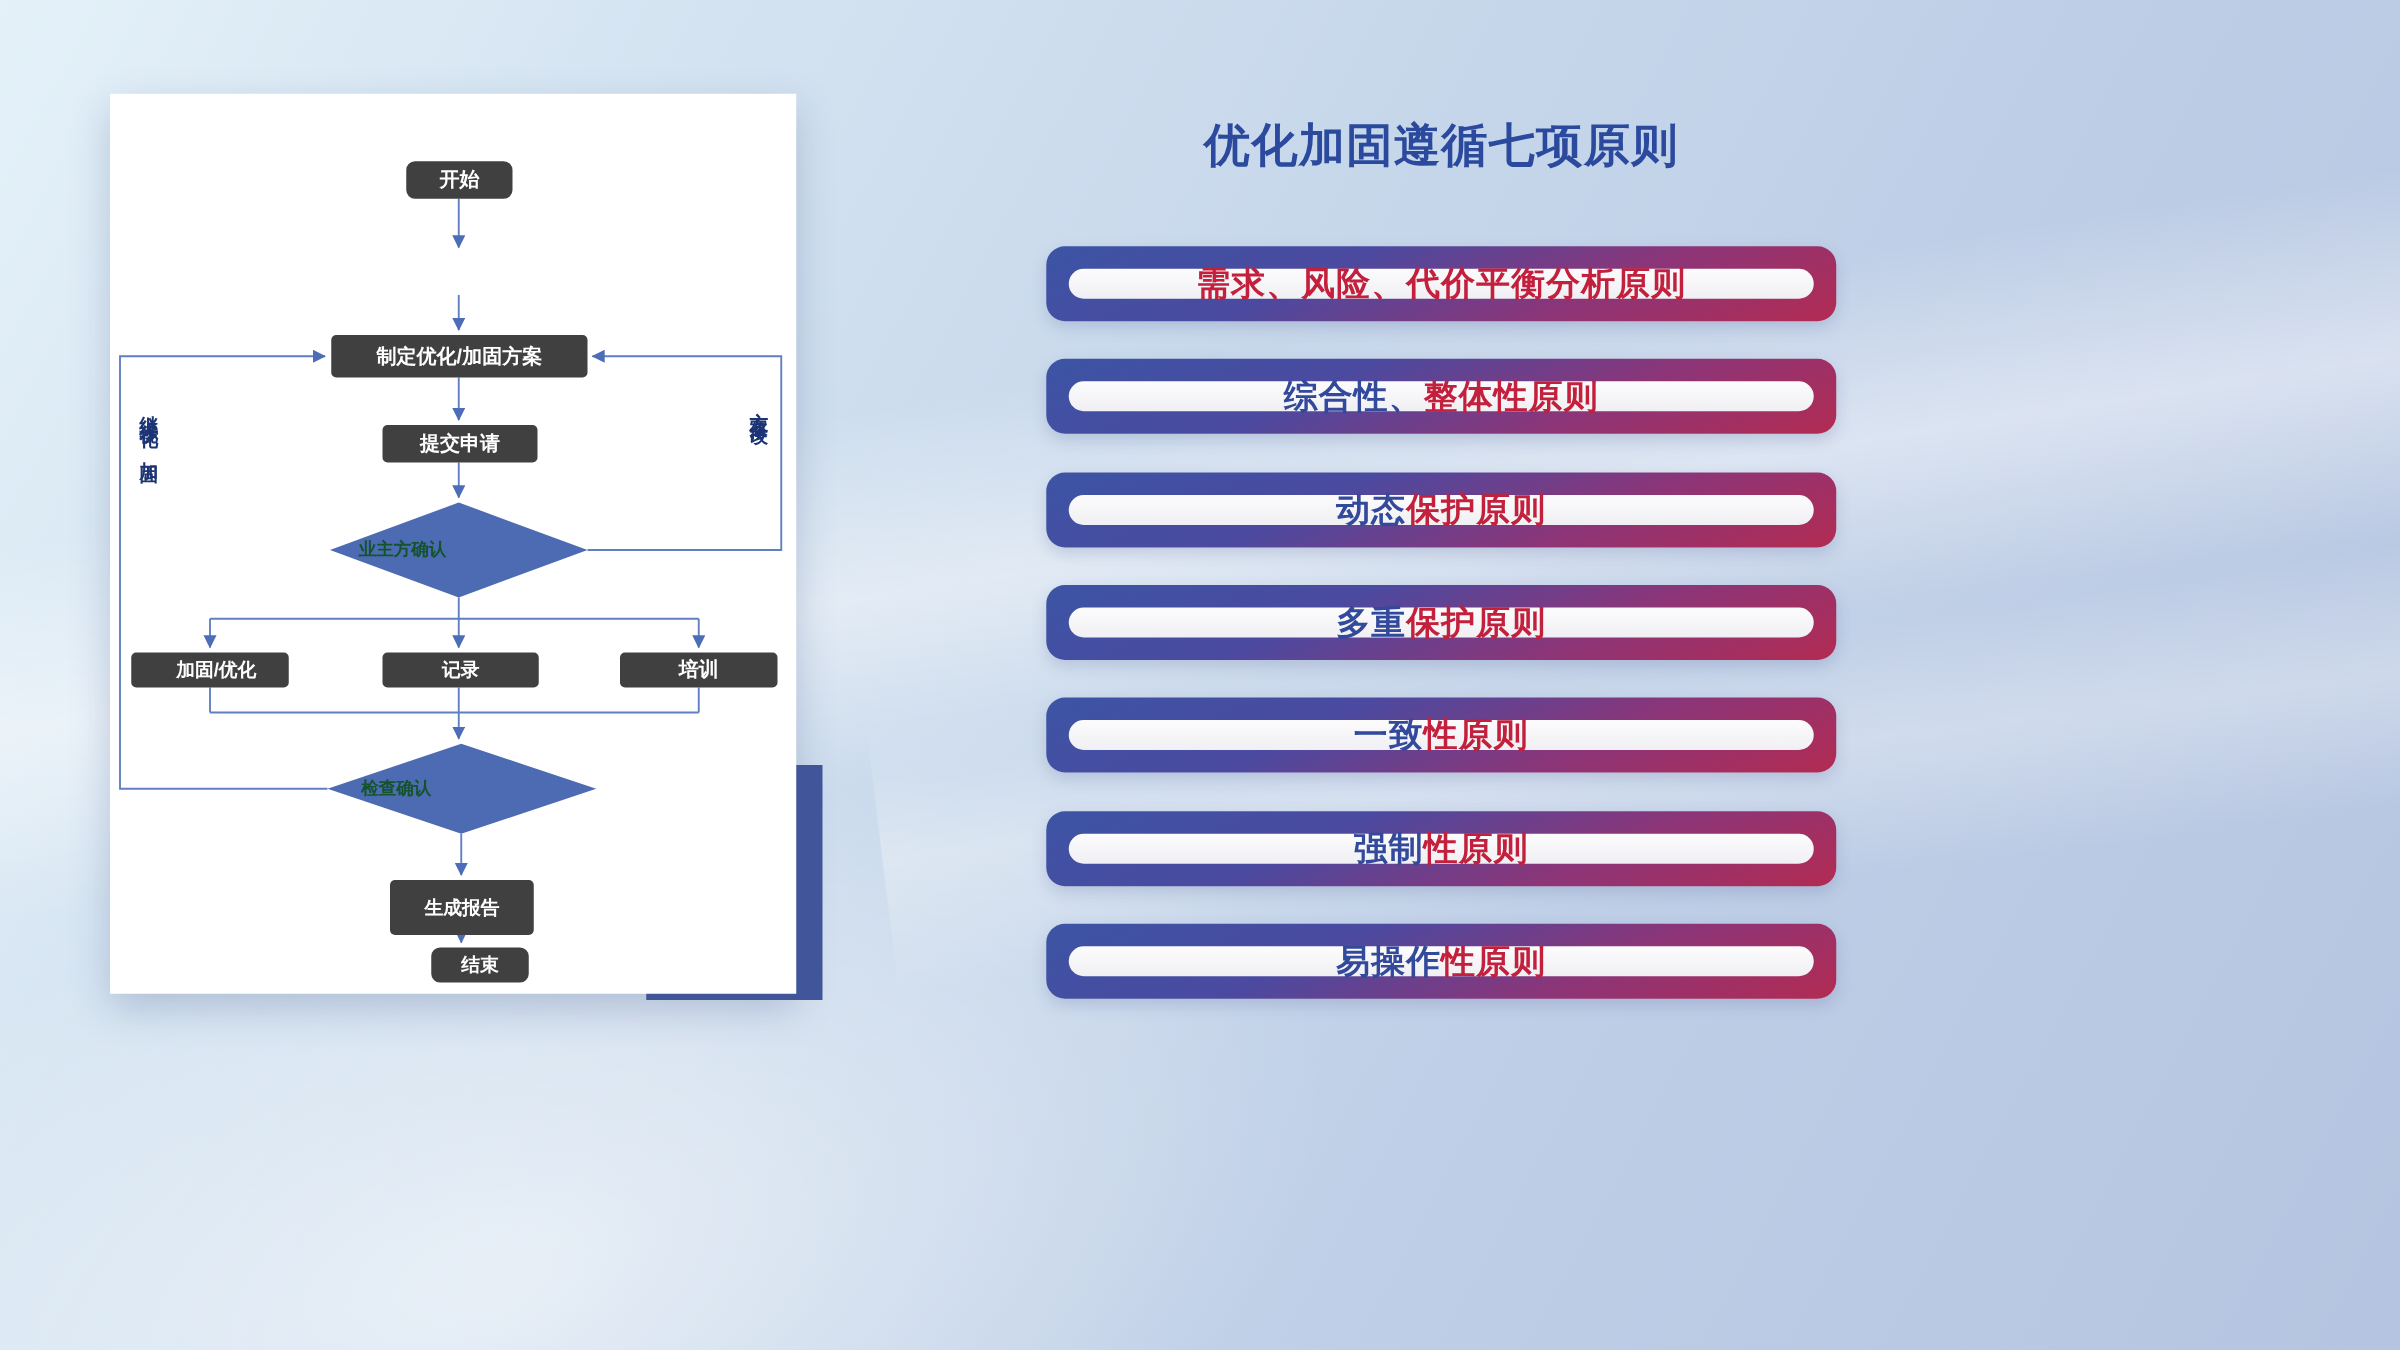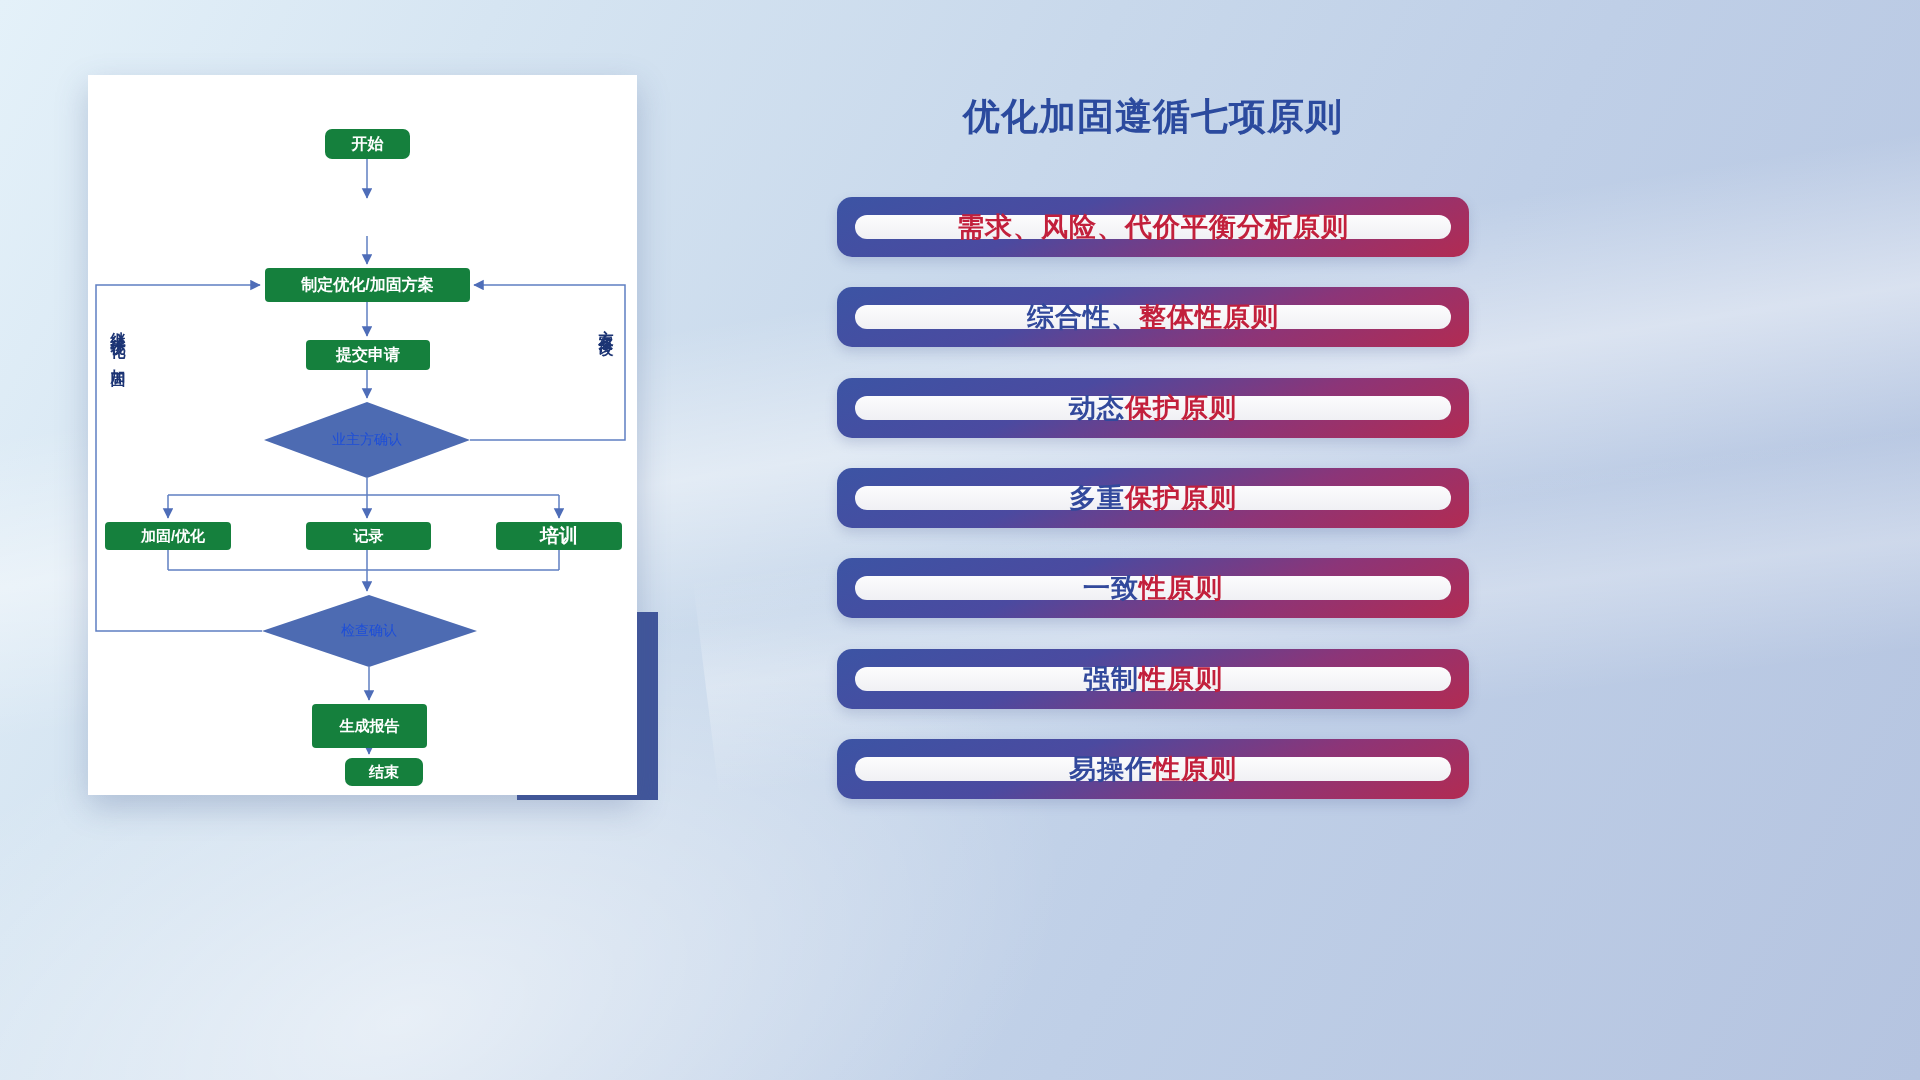--- a/index.html
+++ b/index.html
@@ -30,36 +30,36 @@
     position:absolute; left:517px; top:612px; width:141px; height:188px;
     background:#41569b; z-index:1;
   }
   .flow-card {
     position:absolute; left:88px; top:75px; width:549px; height:720px;
     background:#ffffff; z-index:2;
     box-shadow:0 12px 30px rgba(70,90,140,0.28);
   }
   .fc-svg { position:absolute; left:0; top:0; z-index:1; }
   .fc-node {
-    position:absolute; z-index:2; background:#15803d; color:#ffffff;
+    position:absolute; z-index:2; background:#404040; color:#ffffff;
     display:flex; align-items:center; justify-content:center;
     font-weight:600; border-radius:4px; font-size:16px; white-space:nowrap;
   }
   #n-start     { left:237px; top:54px;  width:85px;  height:30px; border-radius:7px; }
   #n-risk      { left:152px; top:127px; width:254px; height:34px; }
   #n-plan      { left:177px; top:193px; width:205px; height:34px; }
   #n-submit    { left:218px; top:265px; width:124px; height:30px; }
   #n-reinforce { left:17px;  top:447px; width:126px; height:28px; font-size:15px;padding-left:10px; }
   #n-record    { left:218px; top:447px; width:125px; height:28px; font-size:15px; }
-  #n-training  { left:408px; top:447px; width:126px; height:28px; font-size:19px; }
+  #n-training  { left:408px; top:447px; width:126px; height:28px; font-size:16px; }
   #n-report    { left:224px; top:629px; width:115px; height:44px; font-size:15px; }
   #n-end       { left:242px; top:683px; width:78px;  height:28px; border-radius:7px; font-size:15px;margin-left:15px; }
   .fc-diamond-label {
-    position:absolute; z-index:2; color:#1d4ed8; font-weight:400; font-size:14px;
-    text-align:center; pointer-events:none;
+    position:absolute; z-index:2; color:#14532d; font-weight:700; font-size:14px;
+    pointer-events:none;
   }
   #l-owner { left:199px; top:356px; width:160px; }
   #l-check { left:201px; top:547px; width:160px; }
   .v-label {
     position:absolute; z-index:2; writing-mode:vertical-rl; text-orientation:upright;
     color:#1c3474; font-weight:700; font-size:15px; letter-spacing:4px;
   }
   #vl-left  { left:20px;  top:245px; }
   #vl-right { left:508px; top:242px; }
 

